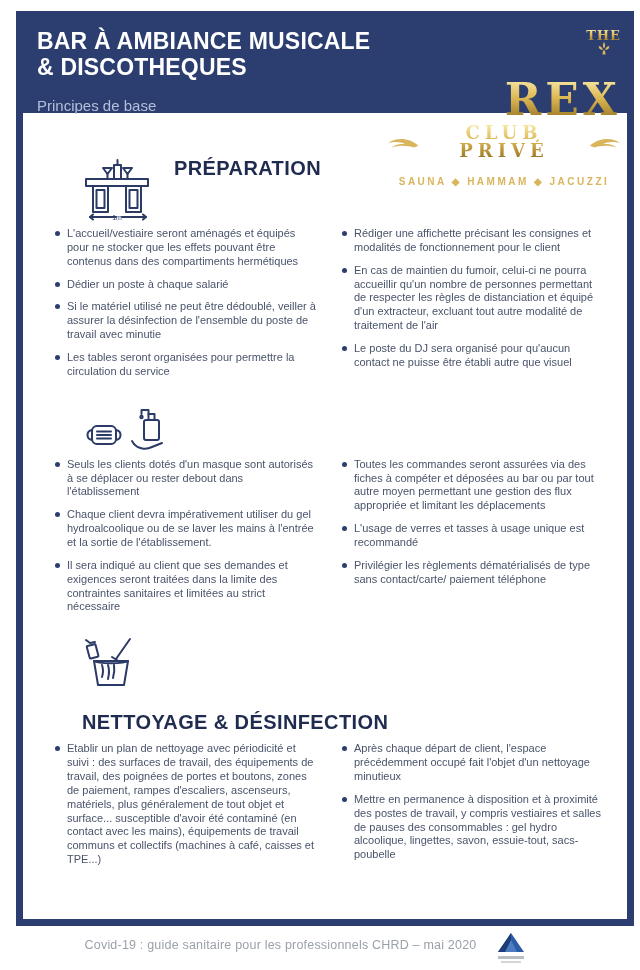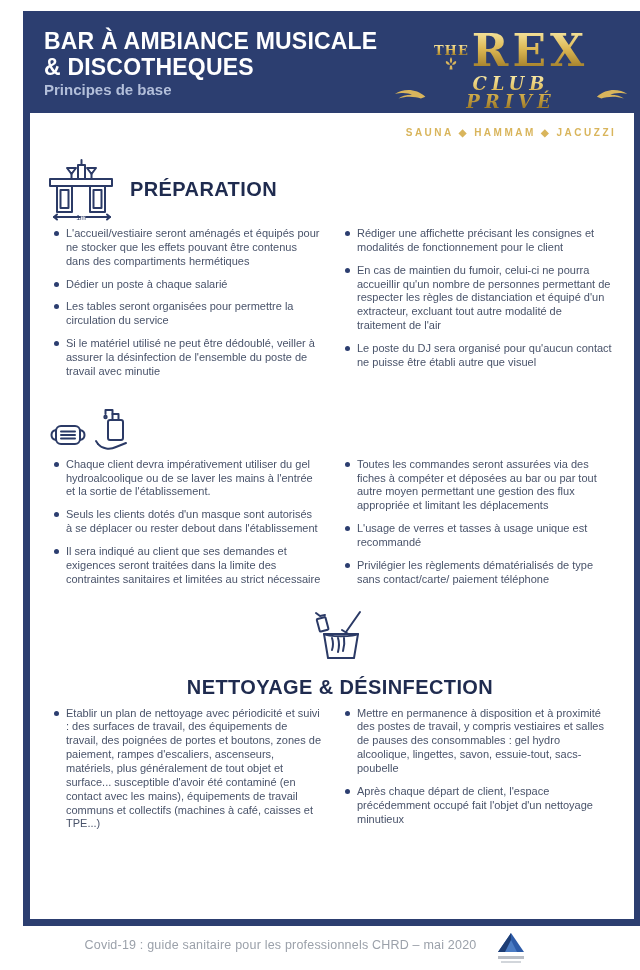--- a/index.html
+++ b/index.html
@@ -1,51 +1,51 @@
 <!DOCTYPE html>
 <html><head>
 <meta charset="utf-8">
 <style>
   html,body{margin:0;padding:0;}
   body{
     width:640px;height:970px;position:relative;background:#ffffff;
     font-family:"Liberation Sans",sans-serif;overflow:hidden;
   }
   .frame{
-    position:absolute;left:23px;top:11px;width:618px;height:915px;
+    position:absolute;left:16px;top:11px;width:618px;height:915px;
     box-sizing:border-box;border:7px solid #2c3e70;background:#ffffff;overflow:hidden;
   }
   
   .header{
     background:#2c3e70;height:95px;display:flex;justify-content:space-between;
     align-items:flex-start;box-sizing:border-box;padding:11px 6px 6px 14px;
   }
   .title-block{color:#ffffff;}
   .title{font-size:23px;font-weight:bold;line-height:1.12;letter-spacing:.2px;}
-  .subtitle{font-size:15px;color:#b3bfda;margin-top:0;font-weight:700;}
+  .subtitle{font-size:15px;color:#b3bfda;margin-top:16px;font-weight:400;}
   .logo{width:234px;text-align:center;margin-top:0;}
   .gold{
     background:linear-gradient(180deg,#f8eaa8 0%,#ddb854 45%,#93701f 100%);
     -webkit-background-clip:text;background-clip:text;color:transparent;
   }
-  .logo-row1{display:flex;align-items:flex-end;justify-content:center;gap:3px;line-height:1;}
+  .logo-row1{display:flex;align-items:flex-end;justify-content:center;gap:20px;line-height:1;flex-direction:column;}
   .logo-the-block{display:flex;flex-direction:column;align-items:center;margin-bottom:3px;}
   .logo-the{font-family:"DejaVu Serif",serif;font-weight:bold;font-size:13px;letter-spacing:1px;}
   .logo-rex{font-family:"DejaVu Serif",serif;font-weight:bold;font-size:44px;letter-spacing:4px;}
-  .logo-row2{display:flex;align-items:center;justify-content:center;gap:5px;margin-top:2px;line-height:1;font-style:italic;}
+  .logo-row2{display:flex;align-items:center;justify-content:center;gap:5px;margin-top:2px;line-height:1;}
   .logo-club{font-family:"DejaVu Serif",serif;font-weight:bold;font-size:18px;letter-spacing:5px;}
   .logo-row3{font-size:10px;letter-spacing:2.5px;color:#d9b55c;margin-top:16px;font-weight:bold;}
   
-  .sec-head{display:flex;align-items:center;gap:14px;padding-left:16px;}
+  .sec-head{display:flex;align-items:flex-start;gap:22px;padding-left:59px;}
   .sec1 .sec-head{margin:44px 0 6px;}
   .sec2 .sec-head{margin:16px 0 6px;}
   .sec3 .sec-head{margin:12px 0 8px;flex-direction:column;}
   .sec-title{font-size:20px;font-weight:bold;color:#1f2b4f;letter-spacing:.4px;}
   .icon-group{display:flex;align-items:flex-end;gap:4px;}
-  .cols{display:flex;gap:24px;padding:0 22px 0 24px;}
+  .cols{display:flex;gap:24px;padding:0 22px 0 32px;}
   .col{flex:1;}
   ul.blist{list-style:none;margin:0;padding:0;}
   ul.blist li{display:flex;margin-bottom:9px;font-size:11px;line-height:1.26;color:#49536a;}
   .dot{flex:none;width:5px;height:5px;border-radius:50%;background:#2c3e70;margin:4px 7px 0 0;}
   .bt{display:block;}
   svg.lineicon{stroke:#2b3a66;fill:none;stroke-width:2;stroke-linecap:round;stroke-linejoin:round;}
   
   .footer{
     position:absolute;left:0;top:932px;width:611px;display:flex;
     justify-content:center;align-items:flex-start;gap:20px;
@@ -120,25 +120,25 @@
             <li>
               <span class="dot"></span>
               <span class="bt">L'accueil/vestiaire seront aménagés et équipés pour ne stocker que les effets pouvant être contenus dans des compartiments hermétiques</span>
             </li>
             <li>
               <span class="dot"></span>
               <span class="bt">Dédier un poste à chaque salarié</span>
             </li>
             <li>
               <span class="dot"></span>
+              <span class="bt">Si le matériel utilisé ne peut être dédoublé, veiller à assurer la désinfection de l'ensemble du poste de travail avec minutie</span>
+            </li>
+            <li>
+              <span class="dot"></span>
               <span class="bt">Les tables seront organisées pour permettre la circulation du service</span>
-            </li>
-            <li>
-              <span class="dot"></span>
-              <span class="bt">Si le matériel utilisé ne peut être dédoublé, veiller à assurer la désinfection de l'ensemble du poste de travail avec minutie</span>
             </li>
           </ul>
       </div>
       <div class="col">
         <ul class="blist">
             <li>
               <span class="dot"></span>
               <span class="bt">Rédiger une affichette précisant les consignes et modalités de fonctionnement pour le client</span>
             </li>
             <li>
@@ -173,25 +173,25 @@
           <path d="M4 40 c4 5 12 6 18 3 l10 -4"></path>
           <path d="M4 40 l-2 -3"></path>
         </svg>
       </span>
     </div>
     <div class="cols">
       <div class="col">
         <ul class="blist">
             <li>
               <span class="dot"></span>
+              <span class="bt">Seuls les clients dotés d'un masque sont autorisés à se déplacer ou rester debout dans l'établissement</span>
+            </li>
+            <li>
+              <span class="dot"></span>
               <span class="bt">Chaque client devra impérativement utiliser du gel hydroalcoolique ou de se laver les mains à l'entrée et la sortie de l'établissement.</span>
-            </li>
-            <li>
-              <span class="dot"></span>
-              <span class="bt">Seuls les clients dotés d'un masque sont autorisés à se déplacer ou rester debout dans l'établissement</span>
             </li>
             <li>
               <span class="dot"></span>
               <span class="bt">Il sera indiqué au client que ses demandes et exigences seront traitées dans la limite des contraintes sanitaires et limitées au strict nécessaire</span>
             </li>
           </ul>
       </div>
       <div class="col">
         <ul class="blist">
             <li>
@@ -230,25 +230,25 @@
             <li>
               <span class="dot"></span>
               <span class="bt">Etablir un plan de nettoyage avec périodicité et suivi : des surfaces de travail, des équipements de travail, des poignées de portes et boutons, zones de paiement, rampes d'escaliers, ascenseurs, matériels, plus généralement de tout objet et surface... susceptible d'avoir été contaminé (en contact avec les mains), équipements de travail communs et collectifs (machines à café, caisses et TPE...)</span>
             </li>
           </ul>
       </div>
       <div class="col">
         <ul class="blist">
             <li>
               <span class="dot"></span>
+              <span class="bt">Après chaque départ de client, l'espace précédemment occupé fait l'objet d'un nettoyage minutieux</span>
+            </li>
+            <li>
+              <span class="dot"></span>
               <span class="bt">Mettre en permanence à disposition et à proximité des postes de travail, y compris vestiaires et salles de pauses des consommables : gel hydro alcoolique, lingettes, savon, essuie-tout, sacs-poubelle</span>
-            </li>
-            <li>
-              <span class="dot"></span>
-              <span class="bt">Après chaque départ de client, l'espace précédemment occupé fait l'objet d'un nettoyage minutieux</span>
             </li>
           </ul>
       </div>
     </div>
   </div>
 
 </div>
 
 <div class="footer">
   <div class="footer-text">Covid-19 : guide sanitaire pour les professionnels CHRD – mai 2020</div>

